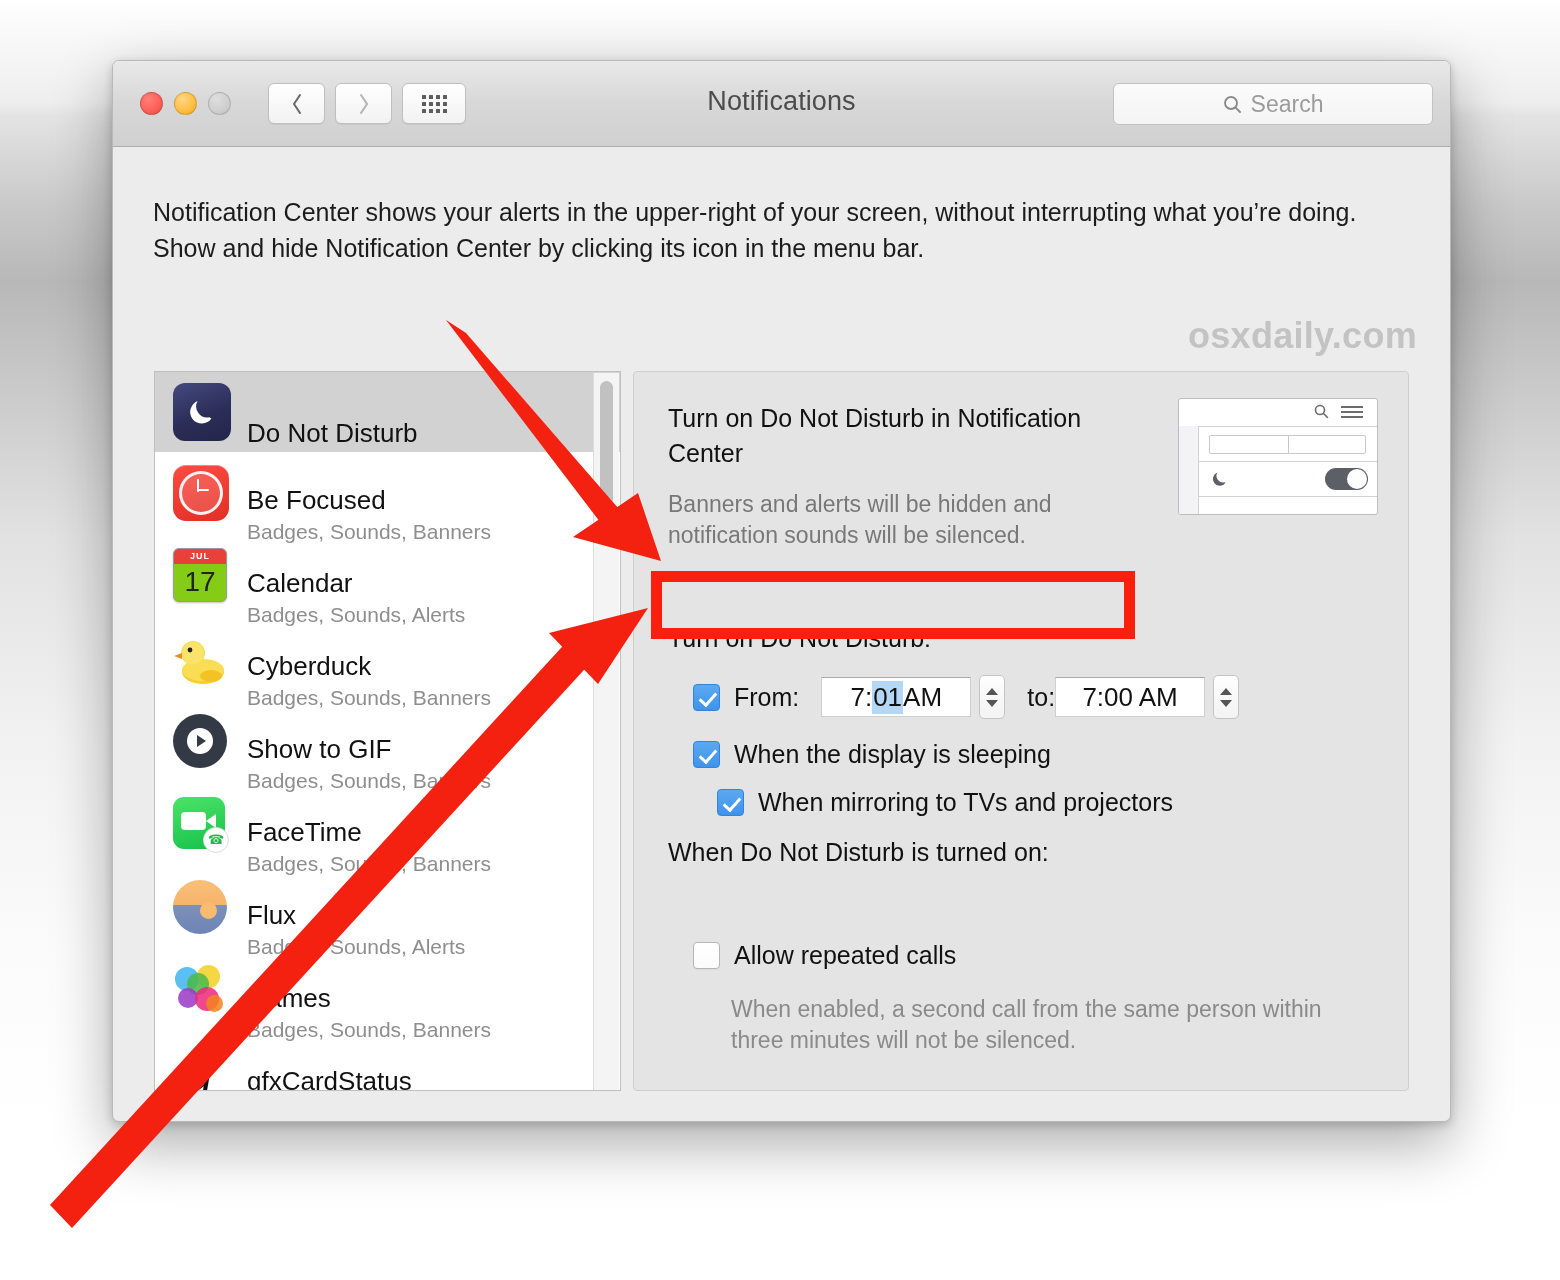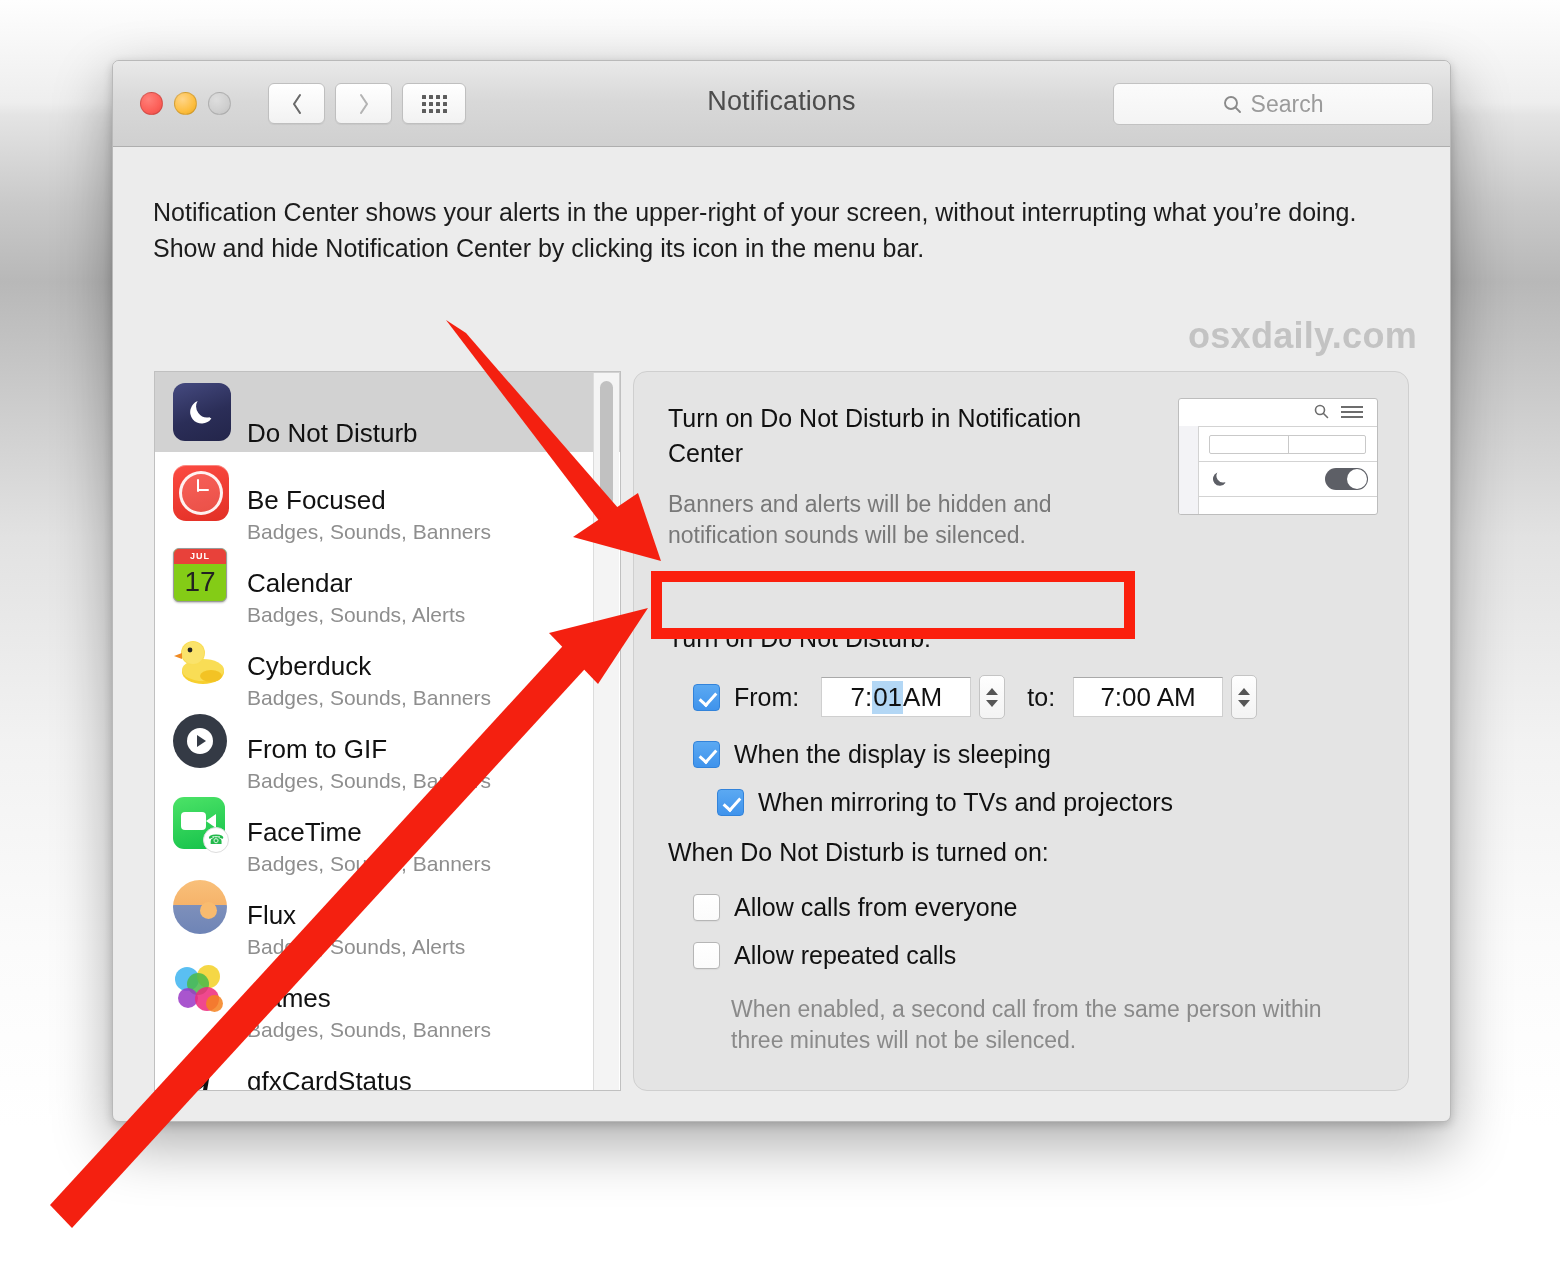--- a/index.html
+++ b/index.html
@@ -270,21 +270,21 @@
     background: #c1c1c1;
   }
 
   
   .detail {
     position: absolute;
     left: 520px; top: 224px;
     width: 776px; height: 720px;
     background: #e4e4e4;
     border: 1px solid #cfcfcf;
-    border-radius: 14px;
+    border-radius: 4px;
     box-sizing: border-box;
   }
   .d-title {
     position: absolute;
     left: 34px; top: 29px;
     width: 470px;
     font-size: 25px;
     line-height: 1.38;
     color: #111;
   }
@@ -531,21 +531,21 @@
 
         <div class="approw">
           <div class="appicon">
             <div class="ic-drop">
                 <div class="ring">
                   <div class="tri2"></div>
                 </div>
               </div>
           </div>
           <div class="apptext">
-            <div class="appname">From to GIF</div>
+            <div class="appname">Show to GIF</div>
             <div class="appsub">Badges, Sounds, Banners</div>
           </div>
         </div>
 
         <div class="approw">
           <div class="appicon">
             <div class="ic-ft">
                 <div class="cam"></div>
                 <div class="phone">☎</div>
               </div>
@@ -637,45 +637,41 @@
         <div class="timefield" style="margin-left:22px; width:150px;">
           <span>7:</span>
             <span class="hl">01</span>
             <span> AM</span>
         </div>
         <div class="stepper">
             <div class="up"></div>
             <div class="dn"></div>
           </div>
         <span class="lbl" style="margin-left:22px;">to:</span>
-        <div class="timefield" style="margin-left:18px; width:150px;">
+        <div class="timefield" style="width:150px;">
           <span>7:00 AM</span>
         </div>
         <div class="stepper">
             <div class="up"></div>
             <div class="dn"></div>
           </div>
       </div>
 
       <div class="row" style="left:59px; top:368px;">
         <div class="cb on"></div>
         <span class="lbl">When the display is sleeping</span>
       </div>
 
       <div class="row" style="left:59px; top:416px;padding-left:24px;">
         <div class="cb on"></div>
         <span class="lbl">When mirroring to TVs and projectors</span>
       </div>
 
       <div class="sec-head" style="left:34px; top:466px;">When Do Not Disturb is turned on:</div>
 
-      <div class="row" style="left:59px; top:521px;">
-        <div class="cb off"></div>
-        <span class="lbl">Allow calls from everyone</span>
-      </div>
 
       <div class="row" style="left:59px; top:569px;">
         <div class="cb off"></div>
         <span class="lbl">Allow repeated calls</span>
       </div>
 
       <div class="helper" style="left:97px; top:622px;">When enabled, a second call from the same person within three minutes will not be silenced.</div>
     </div>
 
     <div class="bottombar">

